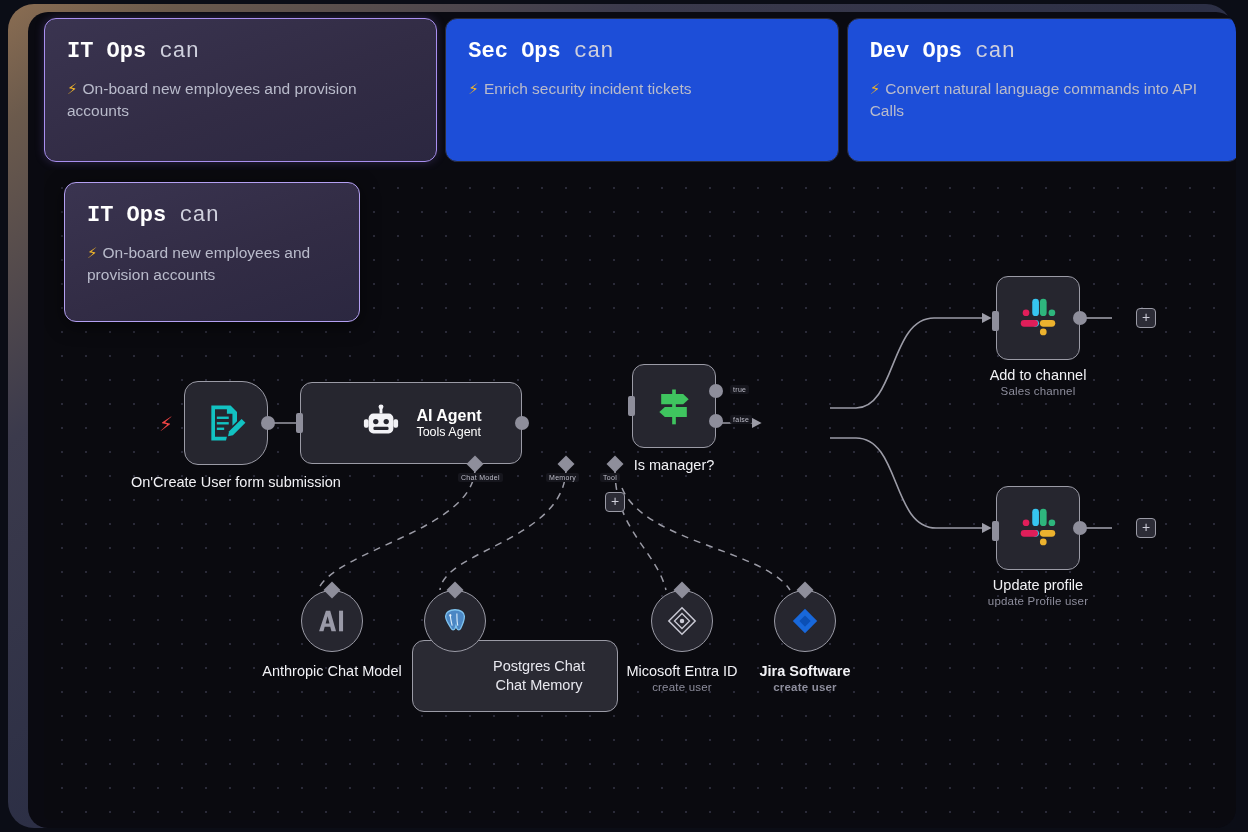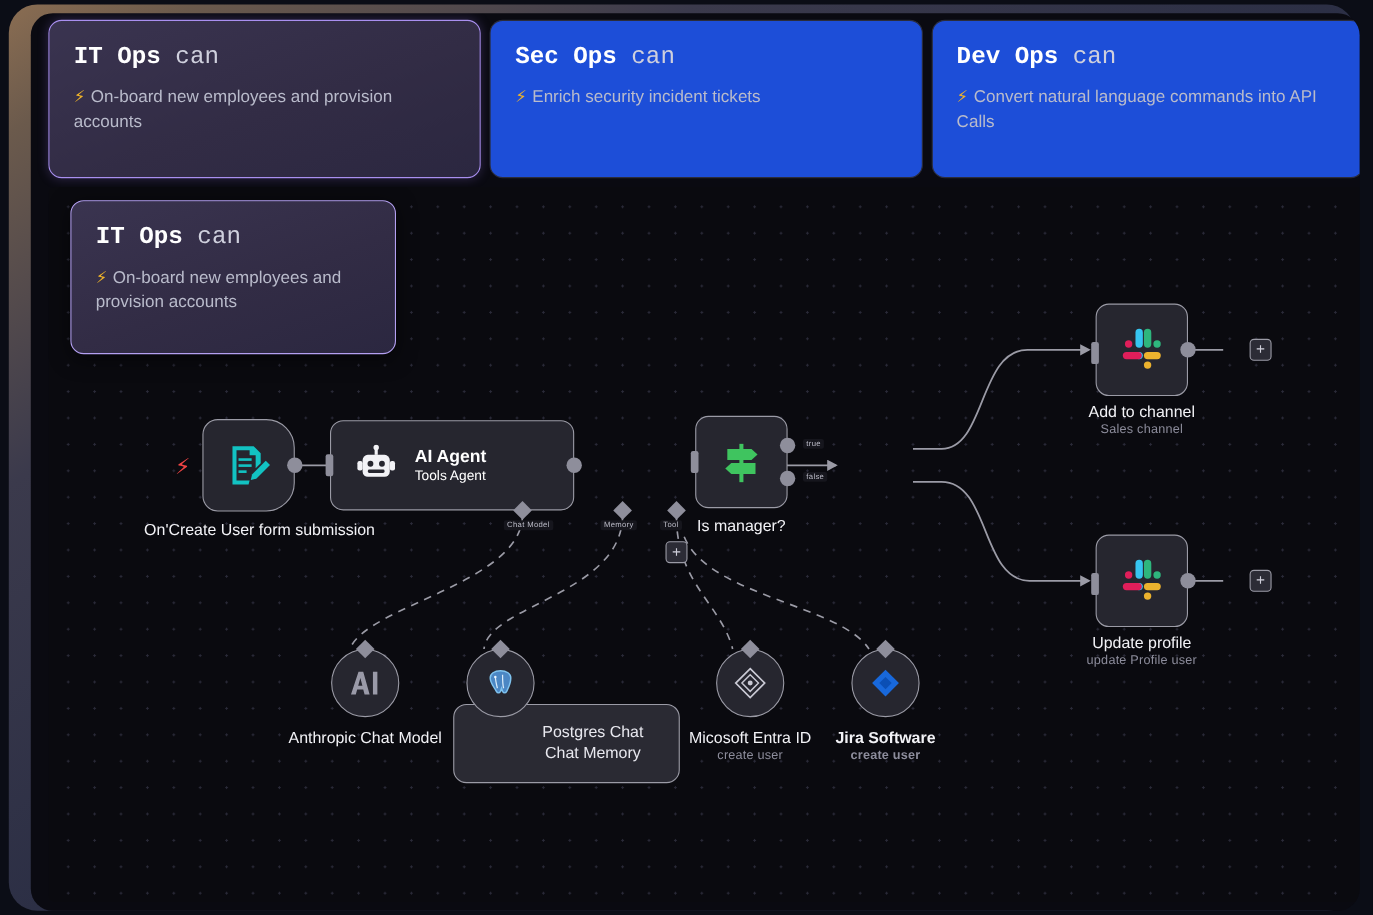--- a/index.html
+++ b/index.html
@@ -86,21 +86,21 @@
   }
   .node-sub{
     display:block;color:#8d8d9c;font-size:11.5px;filter:blur(.35px);
     letter-spacing:.2px;
   }
   .trigger-box{
     width:84px;height:84px;border-radius:14px 26px 26px 14px;
   }
   .sq-box{width:84px;height:84px;}
   .agent-box{width:222px;height:82px;border-radius:12px;padding-left:22px;
-    justify-content:flex-start;gap:16px;}
+    justify-content:center;gap:16px;}
   .agent-t{font-size:16px;color:#ffffff;font-weight:bold;line-height:1.15;}
   .agent-s{font-size:12.5px;color:#ffffff;}
 
   .circle-node{
     width:62px;height:62px;border-radius:50%;
     background:#26262f;border:1px solid #9b9ba6;
     display:flex;align-items:center;justify-content:center;
     box-sizing:border-box;
   }
   .panel-behind{
@@ -252,21 +252,21 @@
           <div class="diamond" style="left:260px;top:76px;"></div>
           <div class="diamond" style="left:309px;top:76px;"></div>
 
           <div class="micro" style="left:158px;top:91px;">Chat Model</div>
           <div class="micro" style="left:246px;top:91px;">Memory</div>
           <div class="micro" style="left:300px;top:91px;">Tool</div>
 
           <div class="plus-btn" style="left:305px;top:110px;">+</div>
         </div>
 
-        <div class="node" style="left:588px;top:208px;">
+        <div class="node" style="left:588px;top:194px;">
           <div class="in-port" style="left:-4px;top:32px;"></div>
           <div class="box sq-box">
             <svg width="44" height="44" viewBox="0 0 48 48">
               <rect x="22" y="6" width="4" height="38" fill="#3fc45f"></rect>
               <path d="M10 11h24l6 5.5-6 5.5H10z" fill="#3fc45f"></path>
               <path d="M38 25H14l-6 5.5 6 5.5h24z" fill="#3fc45f"></path>
             </svg>
           </div>
           <div class="port" style="left:77px;top:20px;"></div>
           <div class="port" style="left:77px;top:50px;"></div>

